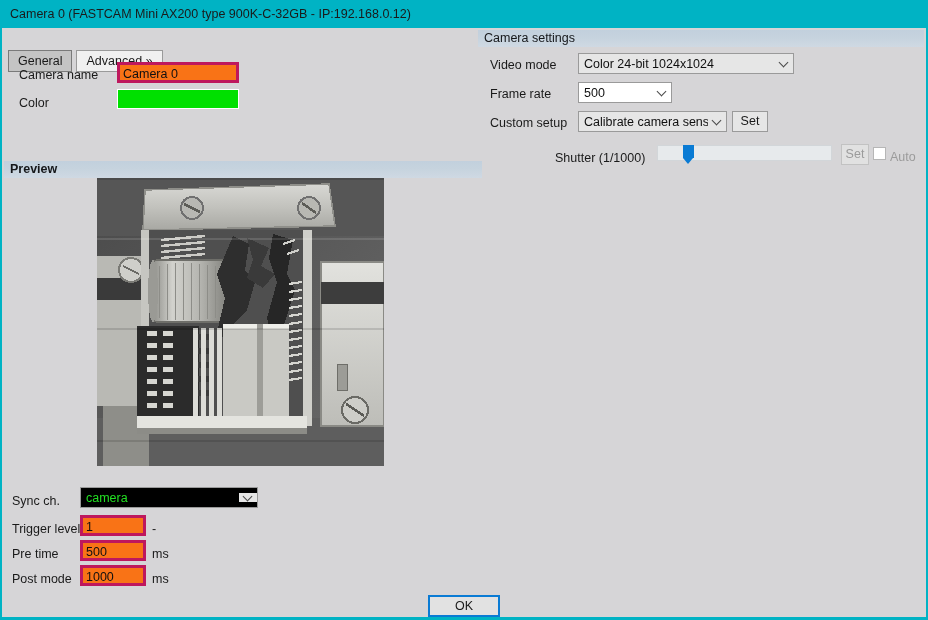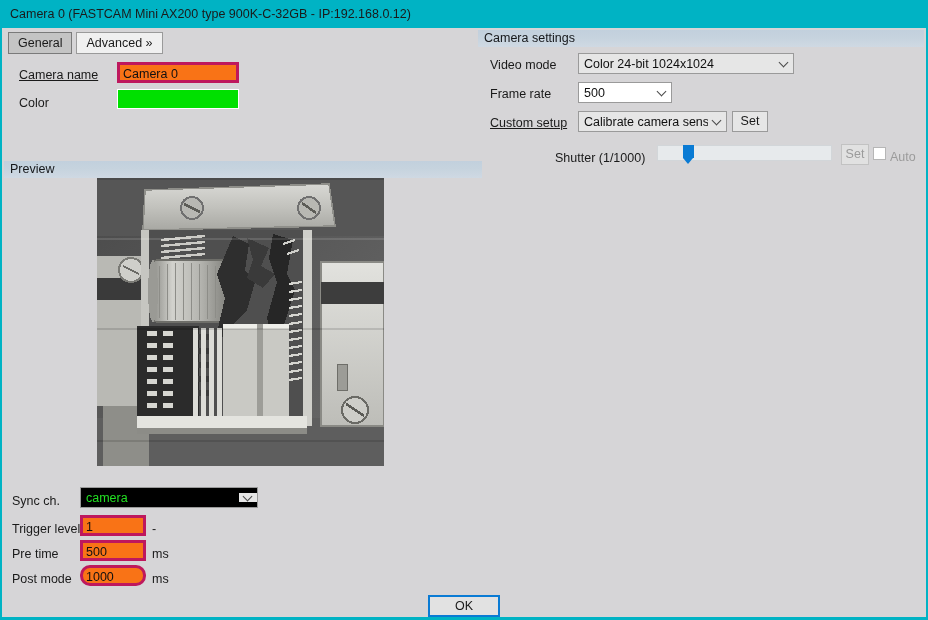--- a/index.html
+++ b/index.html
@@ -62,20 +62,21 @@
     height: 22px;
     line-height: 20px;
     padding: 0 9px;
     font-size: 12.5px;
     color: #1a1a1a;
     border: 1px solid #9a9a9a;
     background: #f0f0f0;
     box-sizing: border-box;
     cursor: default;
     white-space: nowrap;
+    margin-top: 18px;
   }
   .tab.selected {
     background: #c4c4c4;
     border-color: #7a7a7a;
   }
 
   
   .grouphdr {
     position: absolute;
     height: 17px;
@@ -241,27 +242,27 @@
 
   <div class="titlebar" style="background: rgb(0, 179, 196);">Camera 0 (FASTCAM Mini AX200 type 900K-C-32GB - IP:192.168.0.12)</div>
 
   <div class="client" style="background: rgb(214, 213, 215);">
 
     <div class="tabstrip">
       <div class="tab selected">General</div>
       <div class="tab">Advanced »</div>
     </div>
 
-    <div class="lbl" style="left:17px; top:40px;text-decoration:underline;">Camera name</div>
+    <div class="lbl" style="left:17px; top:40px;">Camera name</div>
     <div class="txt" style="left:115px; top:34px; width:122px; height:21px;">Camera 0</div>
 
     <div class="lbl" style="left:17px; top:68px;">Color</div>
     <div class="swatch" id="color-swatch" style="left: 115px; top: 61px; width: 122px; height: 20px; background: rgb(0, 224, 0);"></div>
 
-    <div class="grouphdr" style="left:2px; top:133px; width:478px;">Preview</div>
+    <div class="grouphdr" style="left:2px; top:133px; width:478px;font-weight:bold;">Preview</div>
 
     <div class="preview-wrap" style="left:95px; top:150px; width:287px; height:288px;">
       <svg width="287" height="288" viewBox="0 0 287 288" shape-rendering="crispEdges">
         <defs>
           <linearGradient id="bgdk" x1="0" y1="0" x2="1" y2="1">
             <stop offset="0%" stop-color="#4a4a4a"></stop>
             <stop offset="100%" stop-color="#6a6a6a"></stop>
           </linearGradient>
           <linearGradient id="metal" x1="0" y1="0" x2="0" y2="1">
             <stop offset="0%" stop-color="#d8d8d4"></stop>
@@ -416,42 +417,42 @@
 
     <div class="lbl" style="left:10px; top:494px;">Trigger level</div>
     <div class="txt" style="left:78px; top:487px; width:66px; height:21px;">1</div>
     <div class="lbl" style="left:150px; top:494px;">-</div>
 
     <div class="lbl" style="left:10px; top:519px;">Pre time</div>
     <div class="txt" style="left:78px; top:512px; width:66px; height:21px;">500</div>
     <div class="lbl" style="left:150px; top:519px;">ms</div>
 
     <div class="lbl" style="left:10px; top:544px;">Post mode</div>
-    <div class="txt" style="left:78px; top:537px; width:66px; height:21px;border-radius:10px;">1000</div>
+    <div class="txt" style="left:78px; top:537px; width:66px; height:21px;">1000</div>
     <div class="lbl" style="left:150px; top:544px;">ms</div>
 
     <div class="grouphdr" style="left:476px; top:2px; width:446px;">Camera settings</div>
 
     <div class="lbl" style="left:488px; top:30px;">Video mode</div>
     <div class="combo grey" style="left:576px; top:25px; width:216px; height:21px;">
       <span class="cval">Color 24-bit 1024x1024</span>
       <span class="carrow">
           <i class="chev"></i>
         </span>
     </div>
 
     <div class="lbl" style="left:488px; top:59px;">Frame rate</div>
     <div class="combo white" style="left:576px; top:54px; width:94px; height:21px;">
       <span class="cval">500</span>
       <span class="carrow">
           <i class="chev"></i>
         </span>
     </div>
 
-    <div class="lbl" style="left:488px; top:88px;text-decoration:underline;">Custom setup</div>
+    <div class="lbl" style="left:488px; top:88px;">Custom setup</div>
     <div class="combo grey" style="left:576px; top:83px; width:149px; height:21px;">
       <span class="cval">Calibrate camera sensor</span>
       <span class="carrow">
           <i class="chev"></i>
         </span>
     </div>
     <div class="btn" style="left:730px; top:83px; width:36px; height:21px;">Set</div>
 
     <div class="lbl" style="left:553px; top:123px;">Shutter (1/1000)</div>
     <div class="slider-track" id="shutter-track" style="left:655px; top:117px; width:175px; height:16px;">

